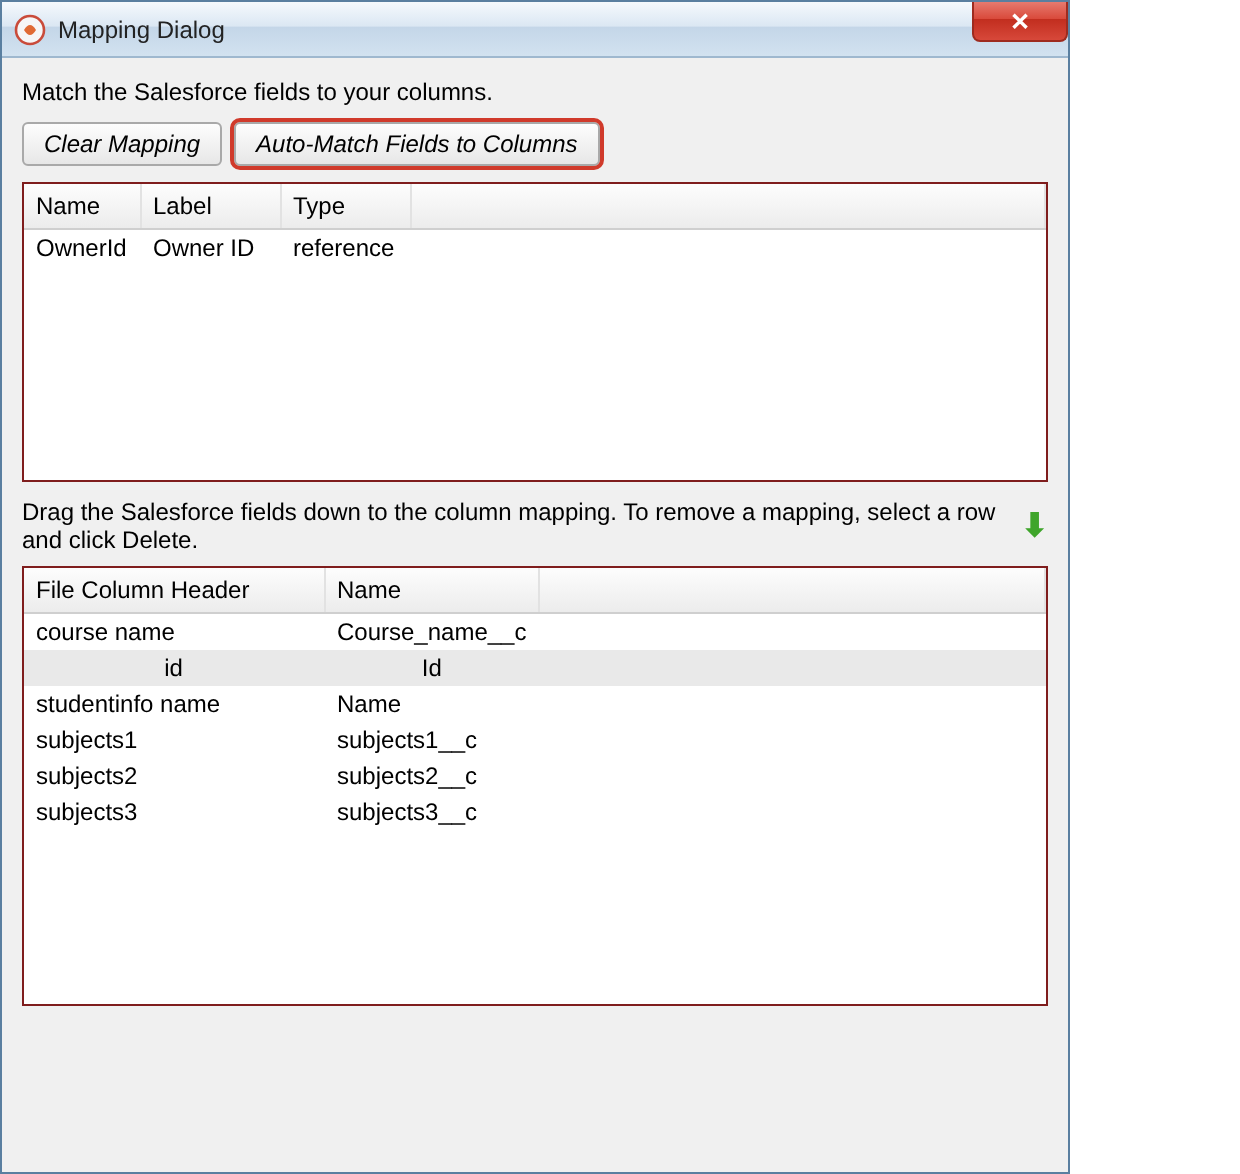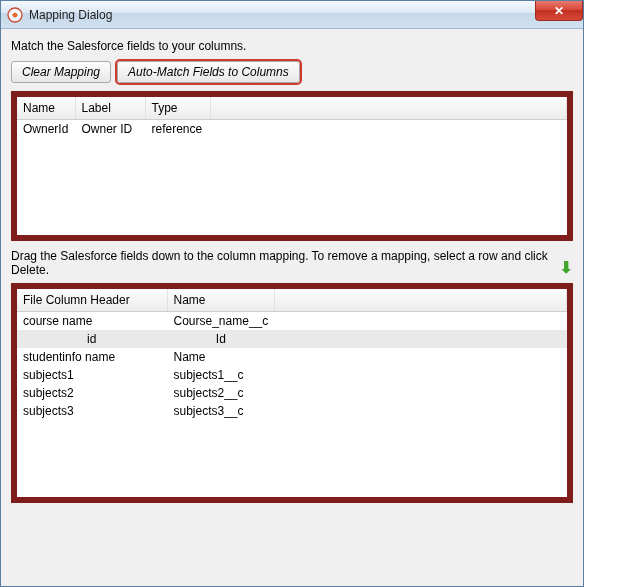--- a/index.html
+++ b/index.html
@@ -6,21 +6,21 @@
   body {
     margin: 0;
     font-family: "Segoe UI", Tahoma, sans-serif;
     font-size: 12px;
     background: #fff;
     width: 620px;
     height: 587px;
     overflow: hidden;
   }
   .window {
-    width: 584px;
+    width: 535px;
     height: 587px;
     border: 1px solid #5a7fa0;
     display: flex;
     flex-direction: column;
     background: #f0f0f0;
   }
   .titlebar {
     height: 28px;
     background: linear-gradient(to bottom, #f5f9fd 0%, #dbe7f3 45%, #c4d6e8 46%, #d2e2f0 100%);
     border-bottom: 1px solid #9fb8cf;
@@ -78,21 +78,21 @@
   .highlight-red {
     outline: 2px solid #d03a2b;
     outline-offset: 0px;
   }
   .highlight-blue {
     outline: 2px solid #4aa3d9;
     outline-offset: 2px;
   }
   .panel {
     background: #fff;
-    border: 6px solid #7f1d1d;
+    border: 1px solid #7f1d1d;
     flex: 0 0 auto;
   }
   .panel.top {
     height: 150px;
     display: flex;
     flex-direction: column;
     margin-bottom: 8px;
   }
   .panel.bottom {
     height: 220px;
@@ -117,21 +117,21 @@
     border-right: 1px solid transparent;
     color: #000;
   }
   .grid tbody tr.selected {
     background: #e9e9e9;
     text-align: center;
   }
   .instr2 {
     margin: 0 0 6px 0;
     display: flex;
-    align-items: flex-end;
+    align-items: center;
     gap: 6px;
   }
   .down-arrow {
     color: #3fa52b;
     font-size: 16px;
     font-weight: bold;
   }
   .footer {
     margin-top: auto;
     padding-top: 12px;

